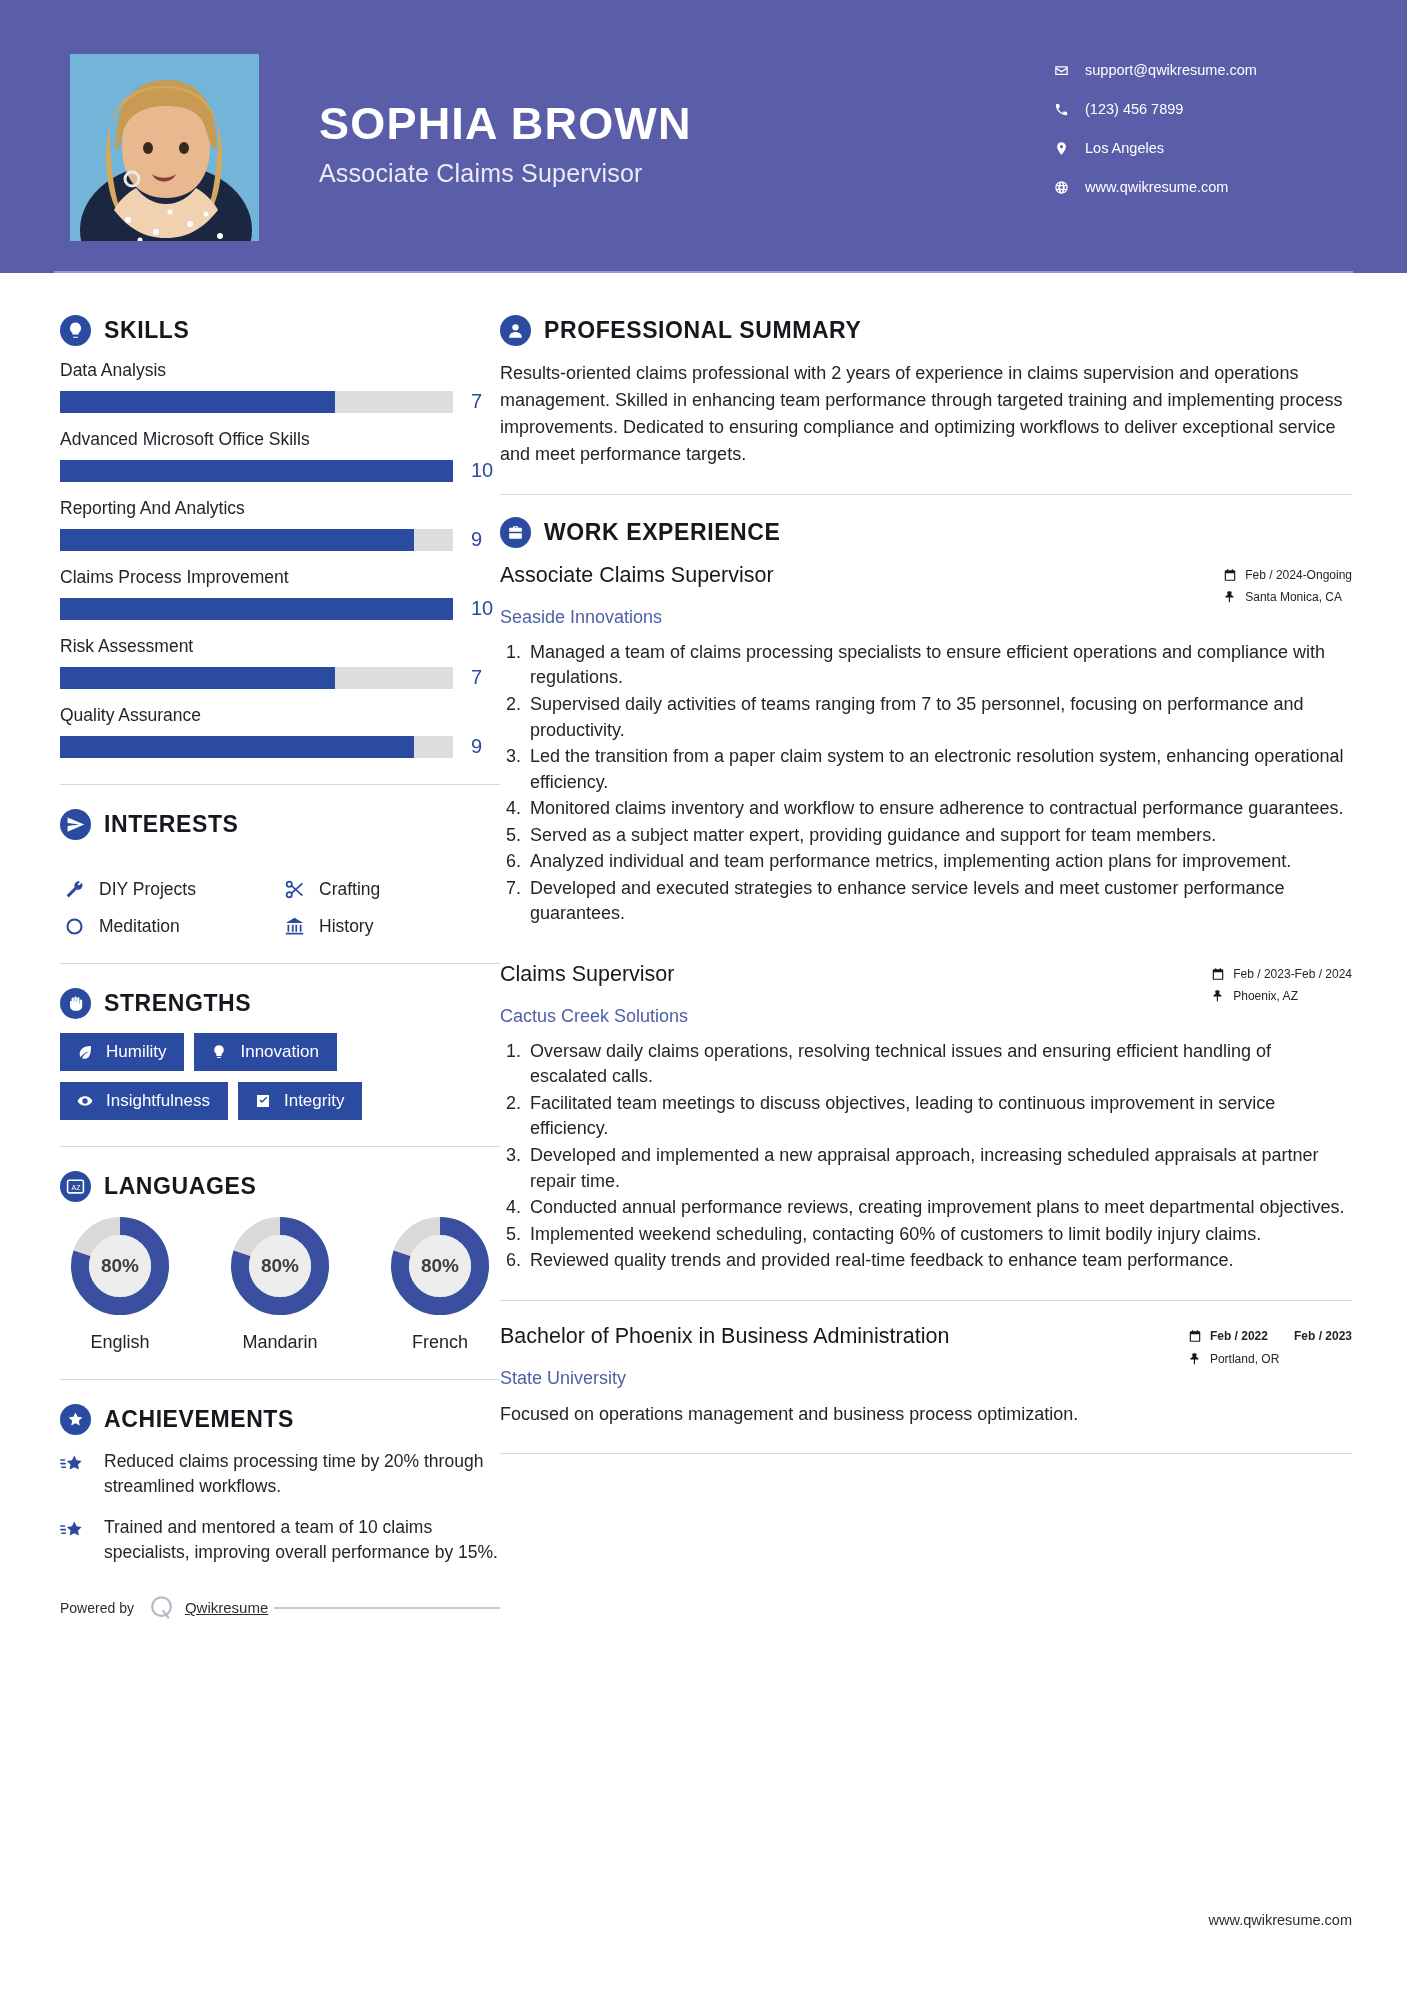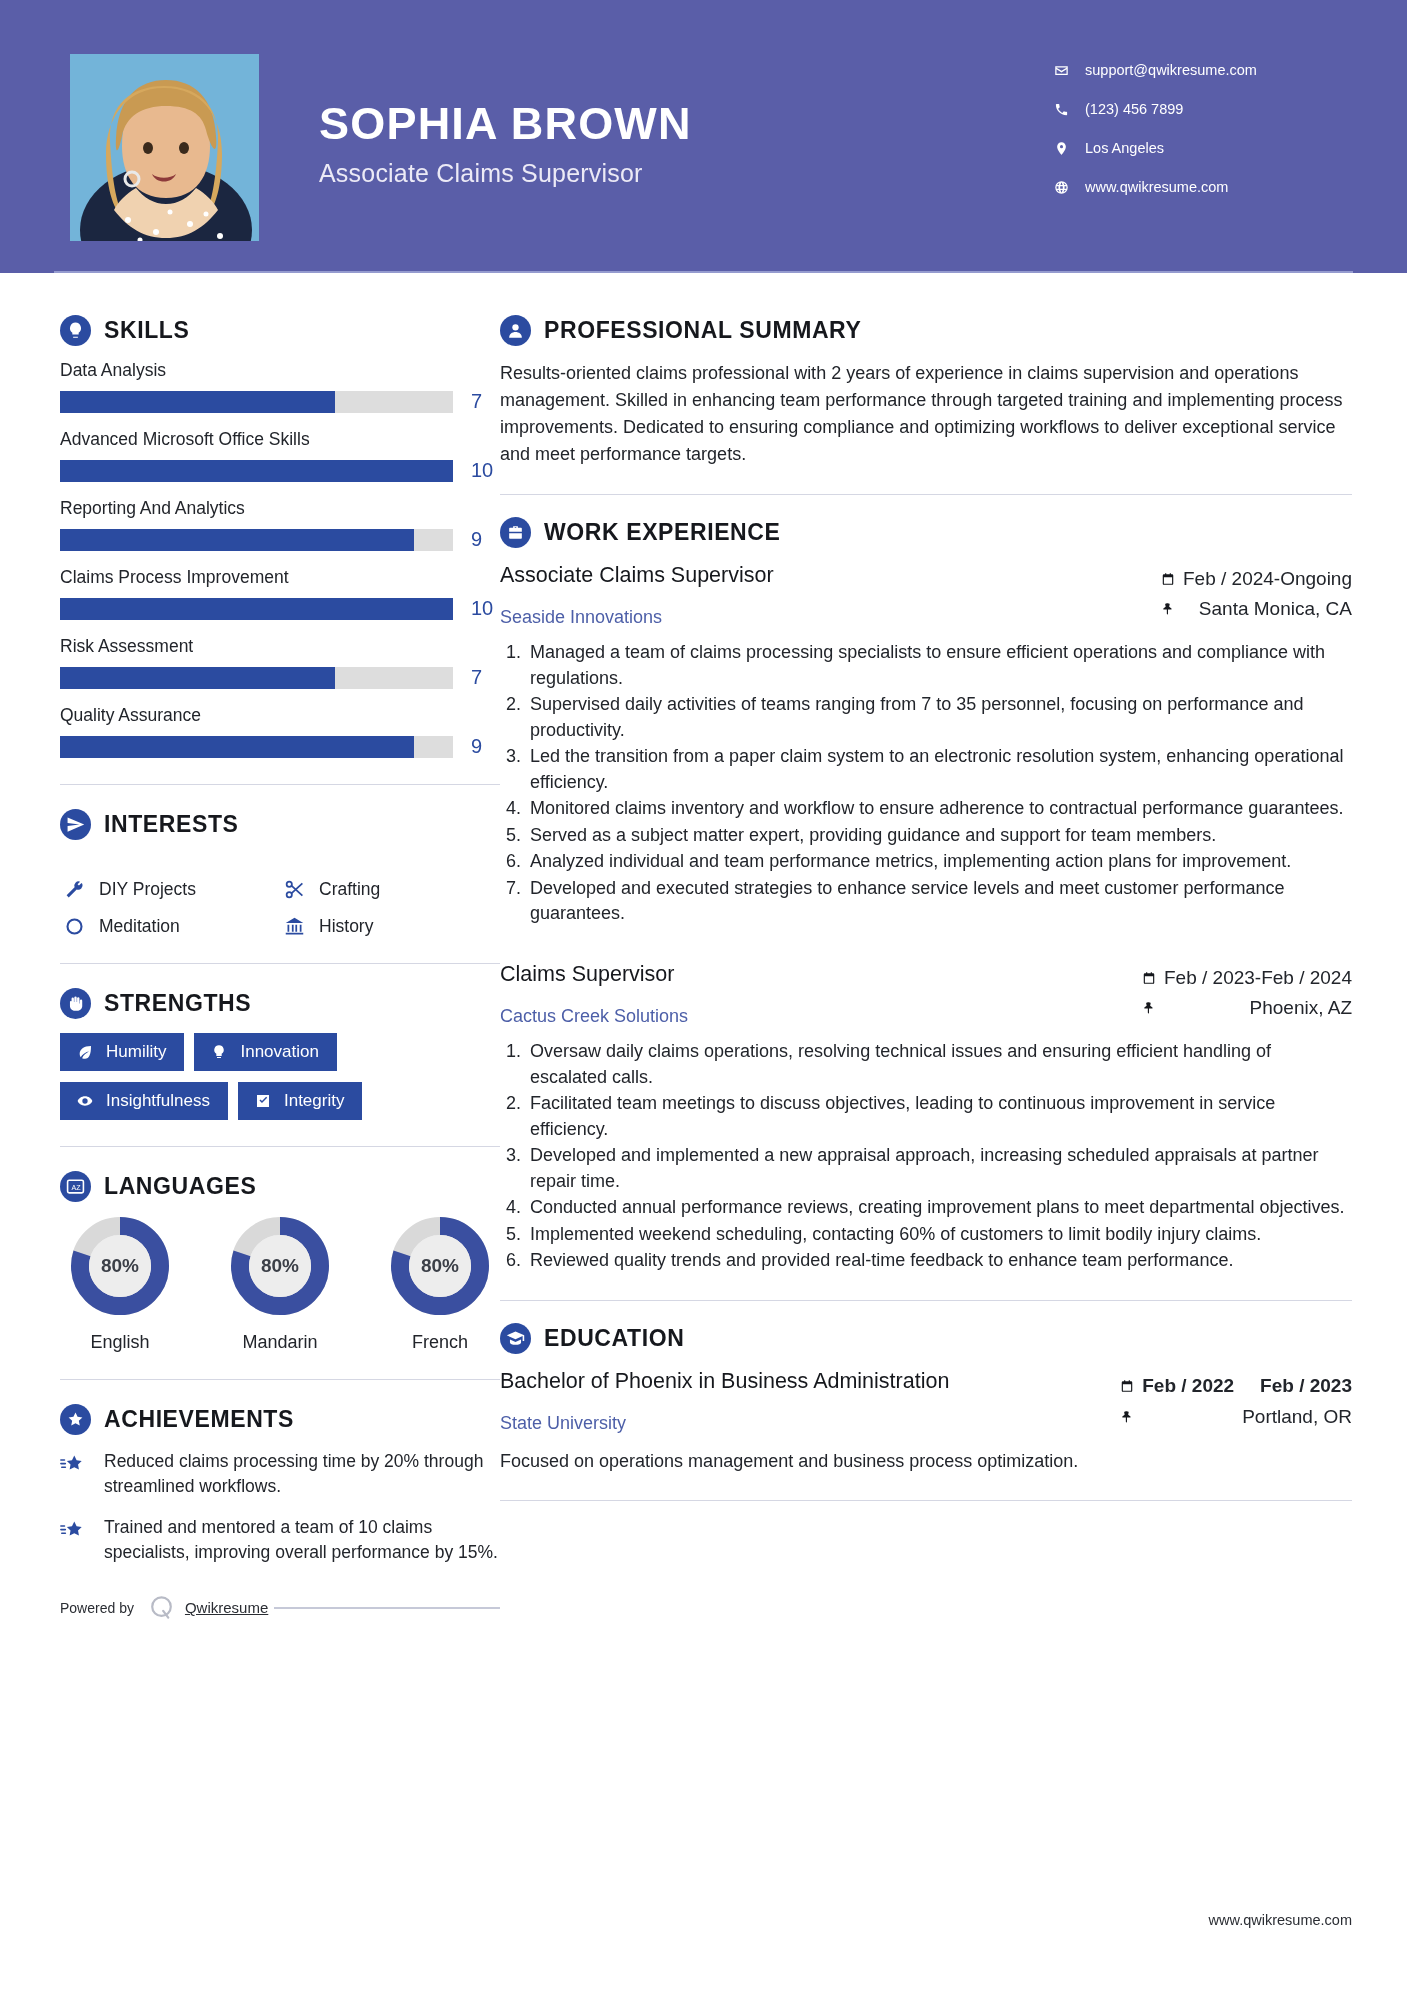--- a/index.html
+++ b/index.html
@@ -297,22 +297,22 @@
   }
   .job-company {
     font-size: 18px;
     color: #4d5fa8;
     margin-top: 18px;
   }
   .job-meta { flex: 0 0 auto; text-align: right; padding-top: 6px; }
   .meta-row {
     display: flex;
     align-items: center;
-    justify-content: space-between;
-    font-size: 19px;
+    justify-content: flex-start;
+    font-size: 12px;
     color: #22252b;
     margin-bottom: 8px;
     white-space: nowrap;
   }
   .meta-row .mi { margin-right: 8px; display: flex; align-items: center; }
   .meta-row .mi svg { width: 14px; height: 14px; fill: #16181d; }
   .meta-date-split { display: flex; gap: 26px; text-align: left; font-weight: bold; }
   .meta-date-split span { display: block; line-height: 1.25; }
 
   ol.bullets {
@@ -768,28 +768,20 @@
                 <li>Implemented weekend scheduling, contacting 60% of customers to limit bodily injury claims.</li>
                 <li>Reviewed quality trends and provided real-time feedback to enhance team performance.</li>
               </ol>
             </div>
           </div>
       </div>
 
       <div class="rdivider"></div>
 
       <div>
-        <div class="sec-head">
-          <span class="sec-icon">
-            <svg viewBox="0 0 24 24">
-                <path d="M12 3L1 8l11 5 9-4.1V15h2V8L12 3zM5 13.2V17c0 1.7 3.1 3 7 3s7-1.3 7-3v-3.8l-7 3.2-7-3.2z"></path>
-              </svg>
-          </span>
-          <span class="sec-title">EDUCATION</span>
-        </div>
 
         <div class="job-head">
           <div class="job-left">
             <div class="job-role">Bachelor of Phoenix in Business Administration</div>
             <div class="job-company">State University</div>
           </div>
           <div class="job-meta">
             <div class="meta-row">
               <span class="mi">
                 <svg viewBox="0 0 24 24">

